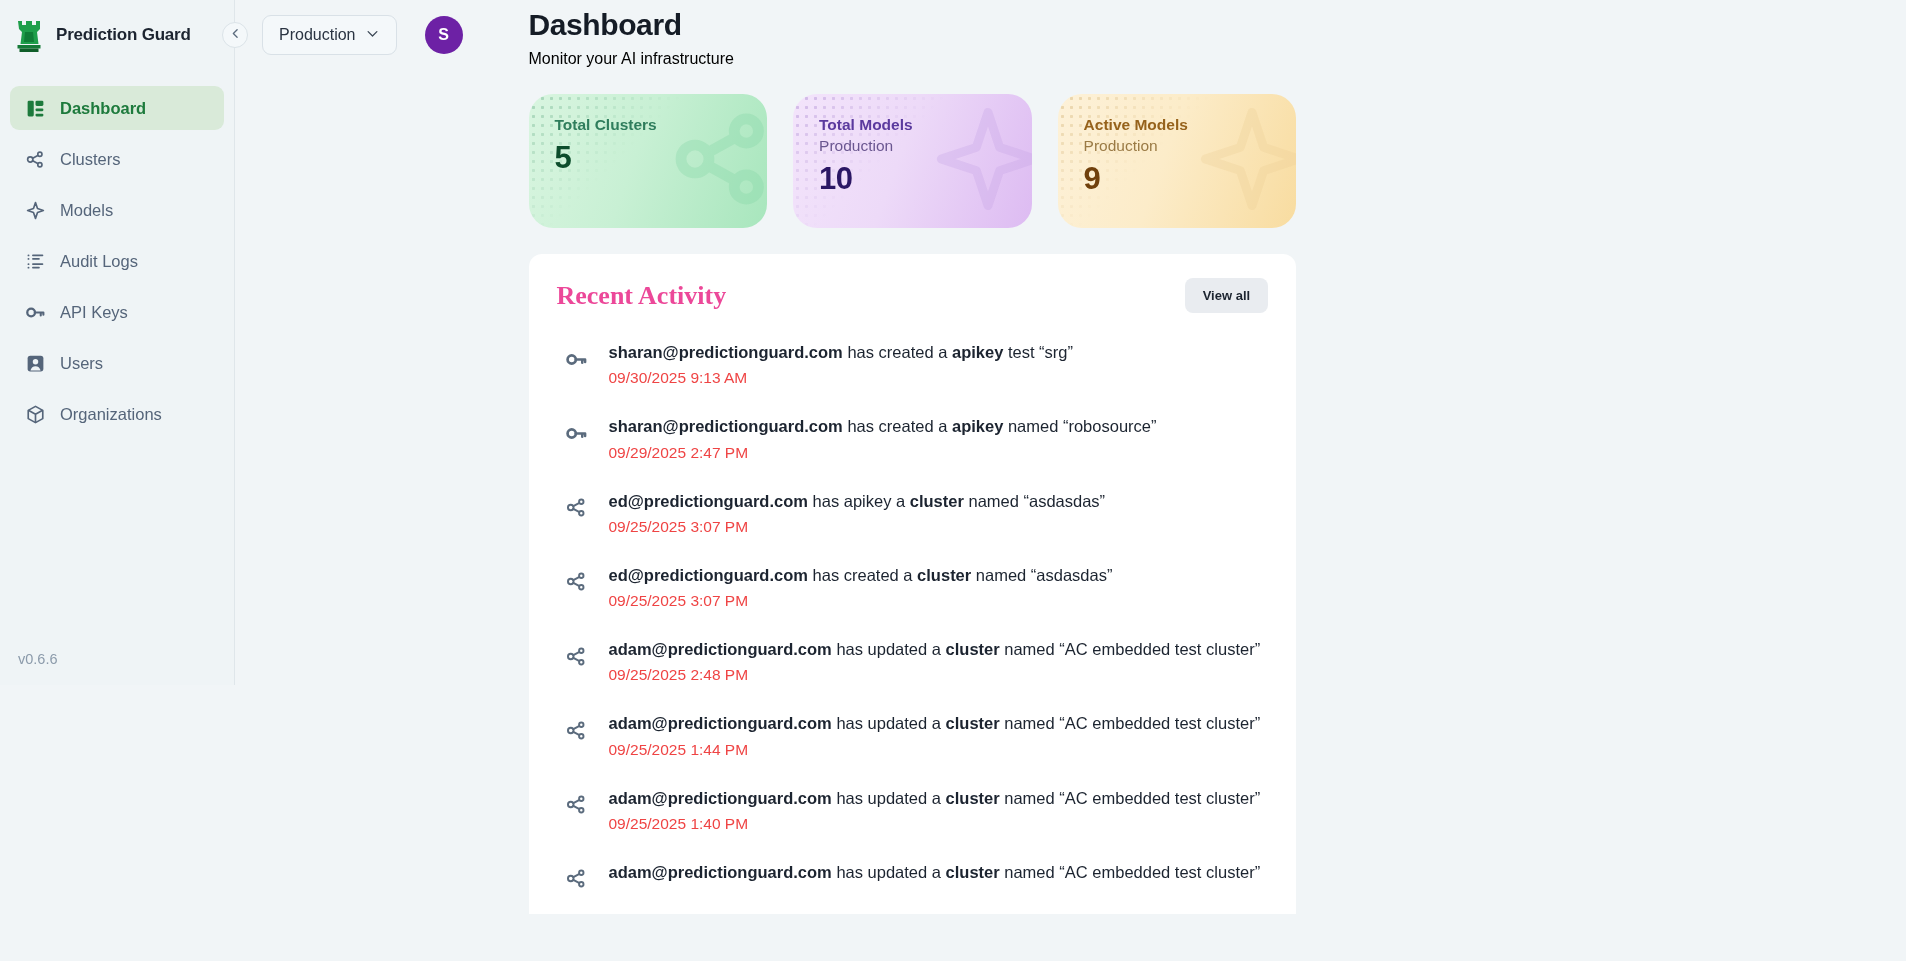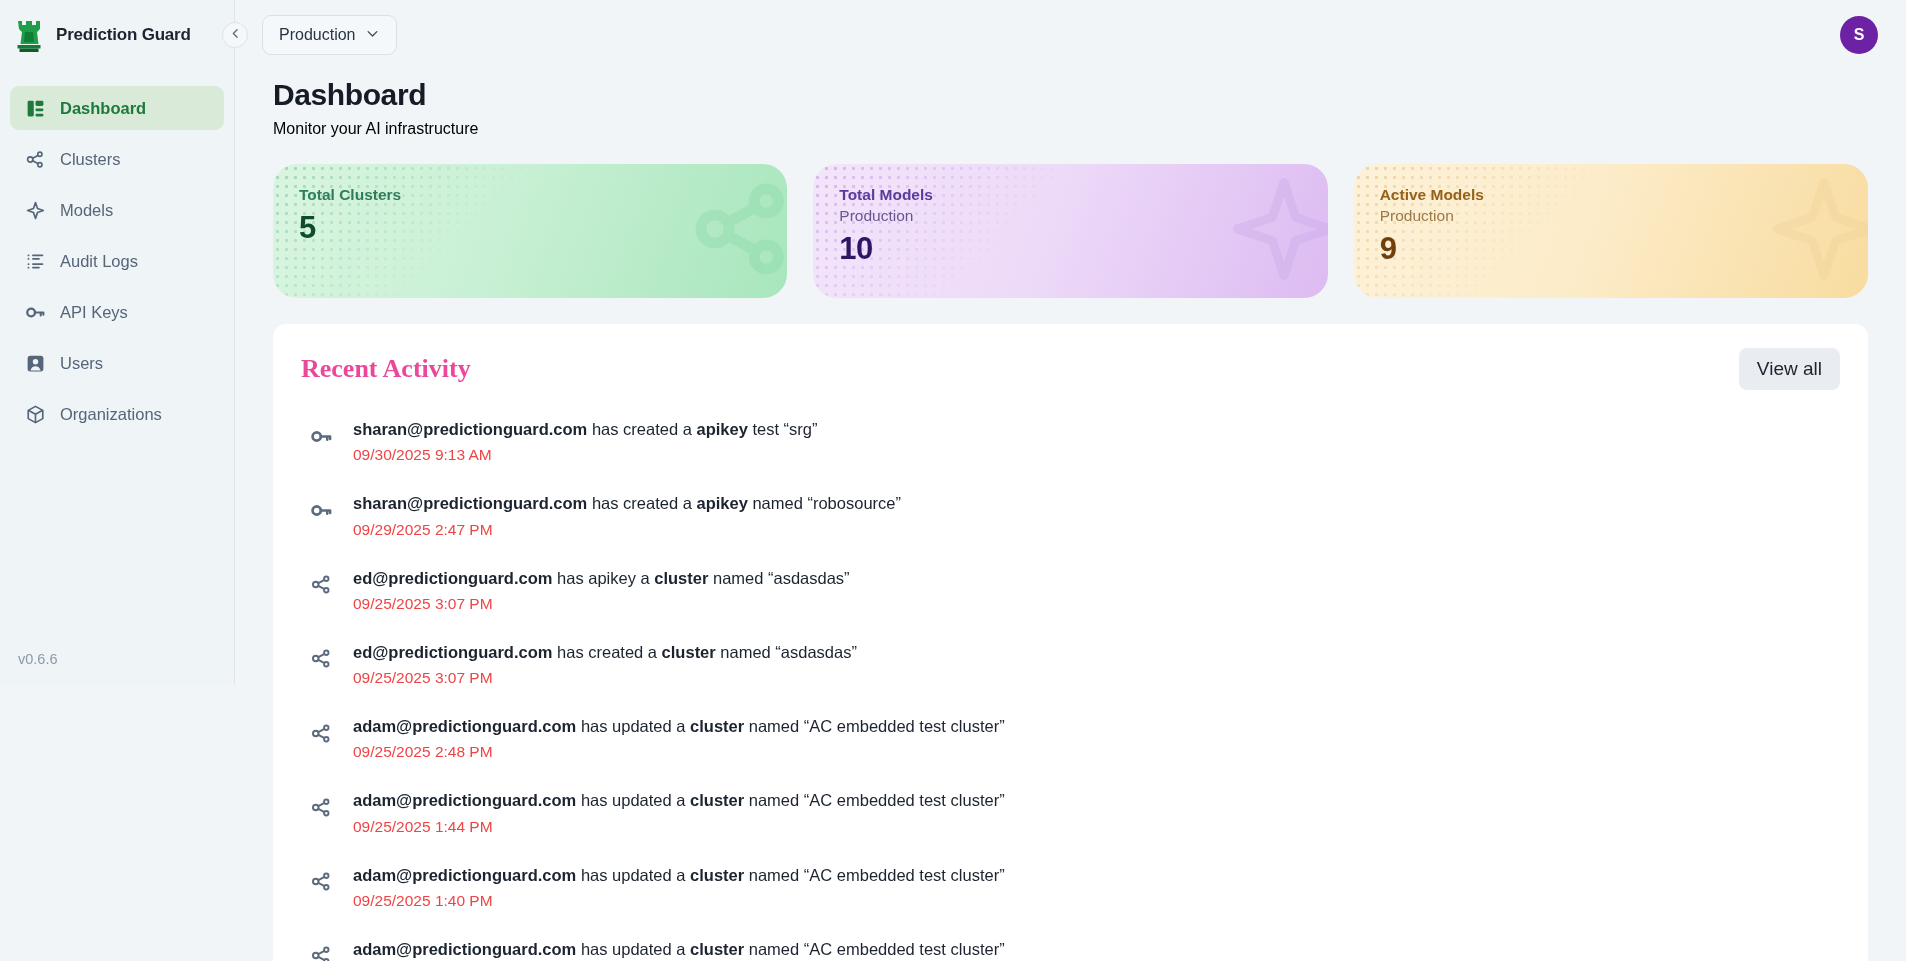--- a/index.html
+++ b/index.html
@@ -37,21 +37,21 @@
   .nav-item .ico { width: 22px; height: 22px; flex: 0 0 22px; display: flex; align-items: center; justify-content: center; }
   .nav-item.active { background: #d9ead9; color: #1d7a3c; font-weight: 600; }
   .nav-item.active .ico svg { stroke: #1d7a3c; fill: none; }
   .nav-item.active .ico svg .solid { fill: #1d7a3c; stroke: none; }
   .version {
     position: absolute; bottom: 18px; left: 18px;
     font-size: 14.5px; color: #8c9bab;
   }
 
   
-  .main { flex: 1; height: 961px; display: flex; flex-direction: column; position: relative; }
+  .main { flex: 1; height: 961px; display: flex; flex-direction: row; position: relative; }
   .topbar {
     height: 70px; flex: 0 0 70px;
     display: flex; align-items: center; gap: 14px;
     padding: 0 28px 0 16px;
   }
   .collapse-btn {
     width: 26px; height: 26px; border-radius: 50%;
     border: 1px solid #dbe3e8; background: #f4f8fa;
     display: flex; align-items: center; justify-content: center;
     cursor: pointer; flex: 0 0 26px; margin-left: -29px;
@@ -115,21 +115,21 @@
     margin-top: 26px; background: #ffffff;
     border-radius: 13px 13px 0 0;
     padding: 24px 28px 0 28px;
     height: 660px; overflow: hidden;
   }
   .panel-head { display: flex; align-items: center; }
   .panel-title { font-size: 26px; font-weight: 700; color: #ec4899; font-family: Liberation Serif, serif; }
   .view-all {
     margin-left: auto; border: none; cursor: pointer;
     background: #e9ecf0; color: #1c2430;
-    font-size: 19px; font-weight: 400;
+    font-size: 13px; font-weight: 700;
     padding: 10px 18px; border-radius: 8px;
     font-family: "Liberation Sans", sans-serif;
   }
   .activity-list { margin-top: 14px; }
   .activity-row { display: flex; align-items: flex-start; gap: 20px; padding: 14px 8px 14px 8px; }
   .activity-ico { width: 24px; height: 24px; flex: 0 0 24px; margin-top: 6px; display:flex; align-items:center; justify-content:center; }
   .activity-text { font-size: 16.5px; color: #1c2430; line-height: 1.35; }
   .activity-text .strong { font-weight: 700; }
   .activity-time { font-size: 15.5px; color: #ef4444; margin-top: 6px; }
 </style>

